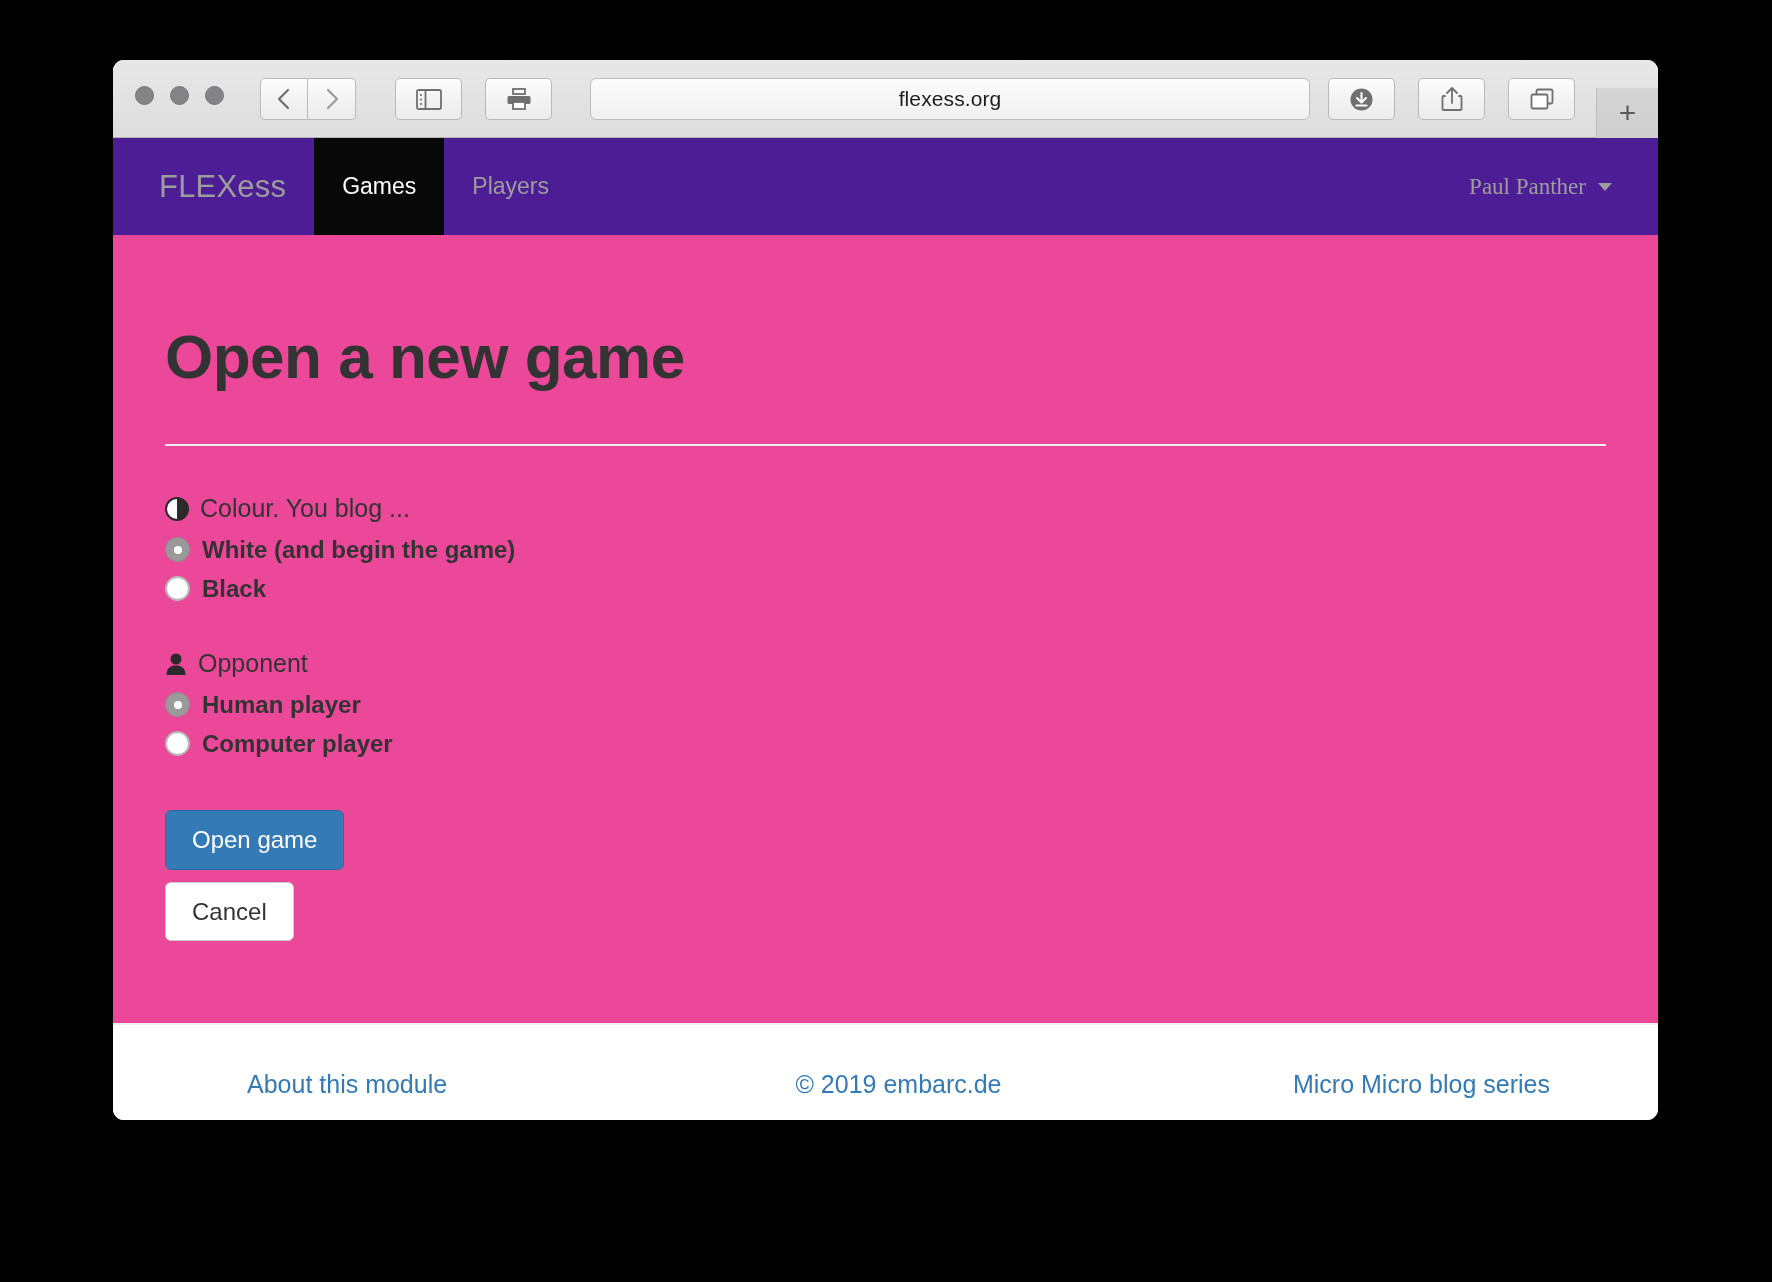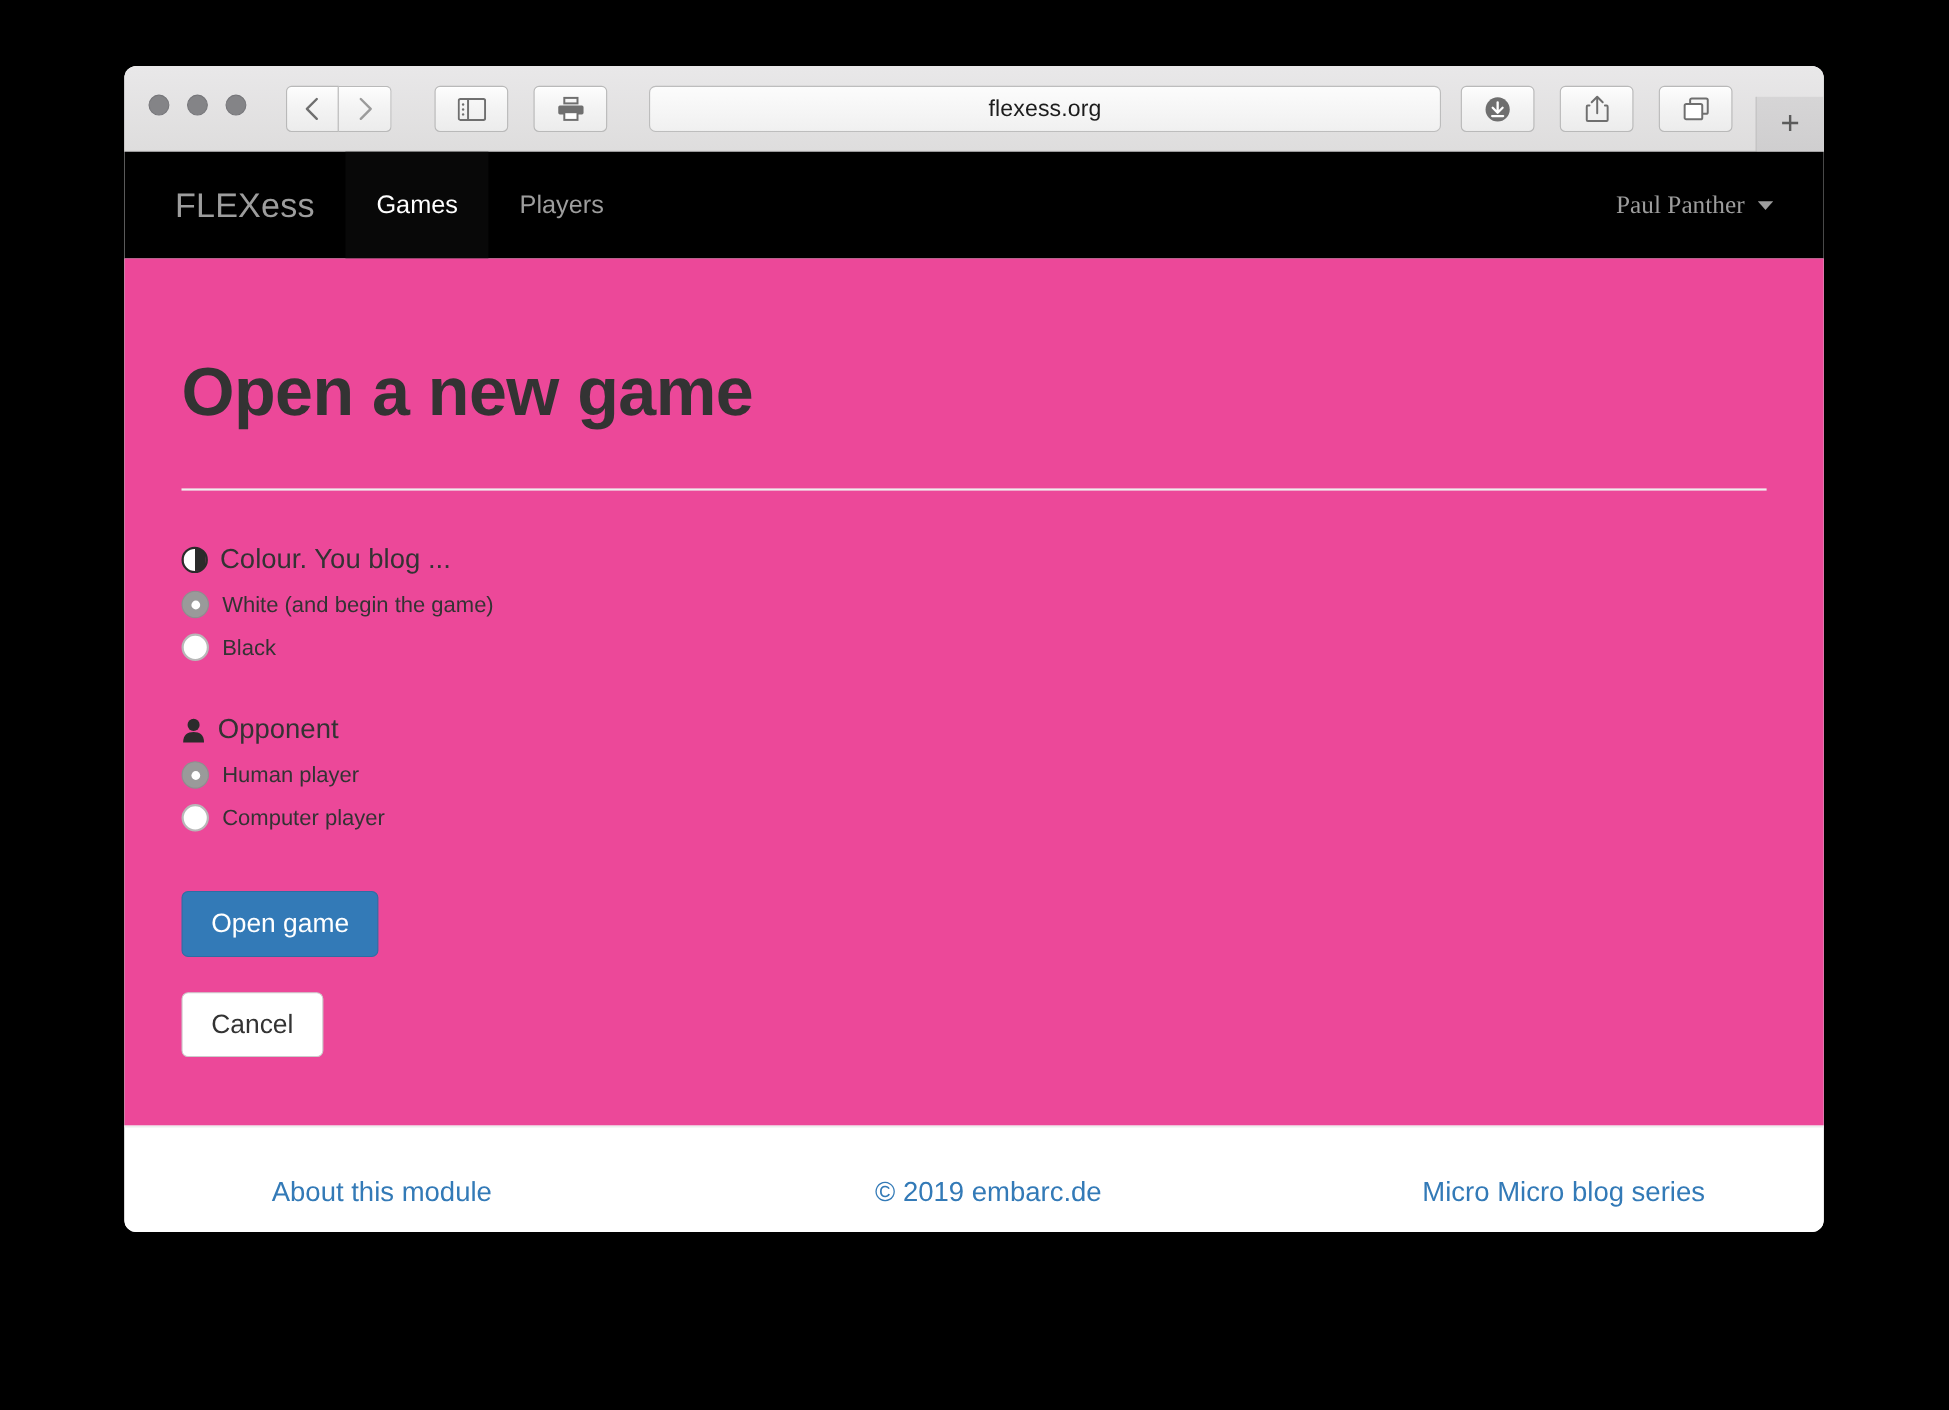--- a/index.html
+++ b/index.html
@@ -105,21 +105,21 @@
     justify-content: center;
     color: #5b5b5b;
     font-size: 30px;
     line-height: 1;
     font-weight: 300;
   }
 
   
   #navbar {
     height: 97px;
-    background: #000000;
+    background: #4c1d95;
     display: flex;
     align-items: stretch;
     position: relative;
   }
   #brand {
     display: flex;
     align-items: center;
     padding: 0 28px 0 46px;
     color: #9d9d9d;
     font-size: 31px;
@@ -186,22 +186,22 @@
     margin-bottom: 8px;
   }
 
   .radio-row {
     display: flex;
     align-items: center;
     gap: 12px;
     margin-top: 14px;
   }
   .radio-label {
-    font-size: 20px;
-    font-weight: normal;
+    font-size: 24px;
+    font-weight: bold;
     color: #333333;
     line-height: 1;
   }
   .radio {
     width: 25px;
     height: 25px;
     border-radius: 50%;
     box-sizing: border-box;
     flex: none;
     display: flex;
@@ -252,21 +252,20 @@
   }
   #open-game-button {
     background: #337ab7;
     border: 1px solid #2e6da4;
     color: #ffffff;
   }
   #cancel-button {
     background: #ffffff;
     border: 1px solid #cccccc;
     color: #333333;
-    margin-top: 20px;
   }
 
   
   #footer {
     border-top: 2px solid #eeeeee;
     height: 120px;
     background: #ffffff;
     display: flex;
     align-items: center;
     padding: 0 52px;

